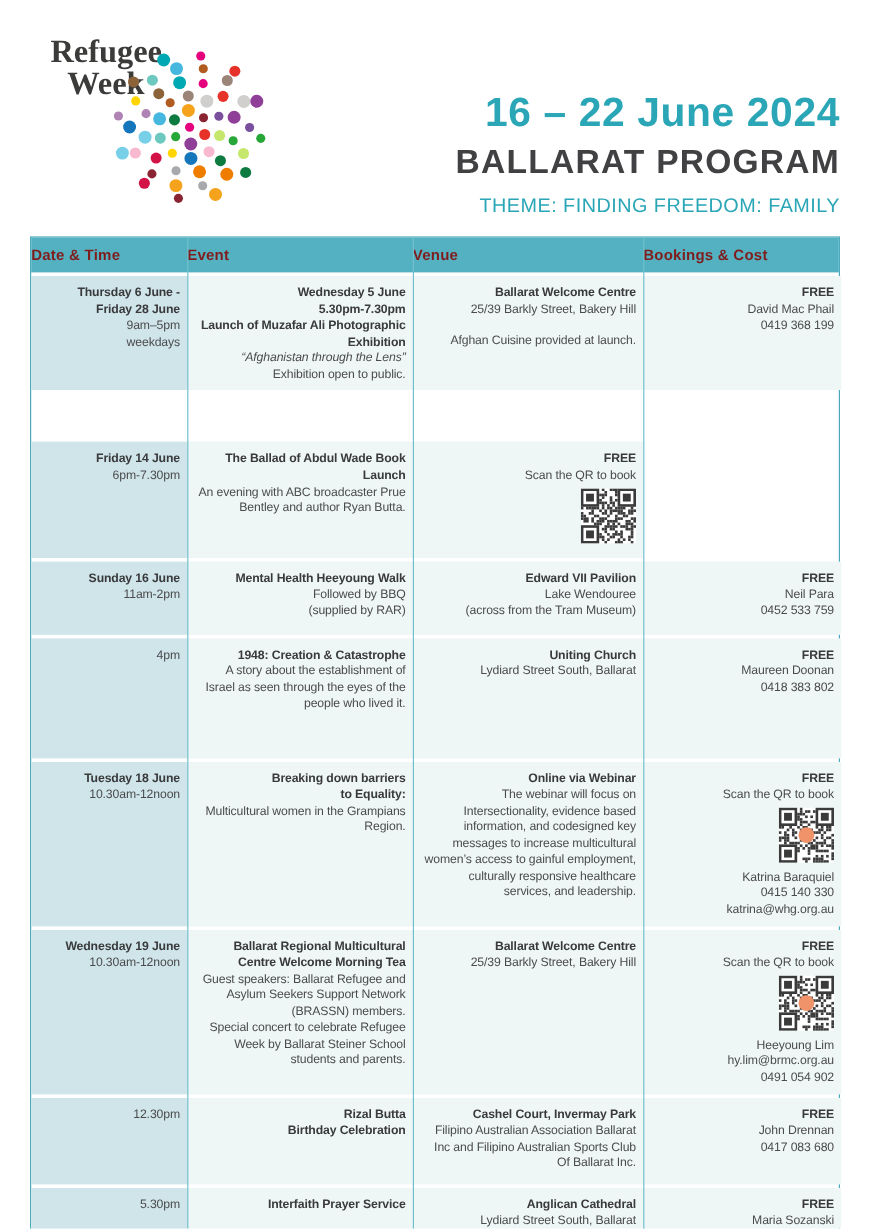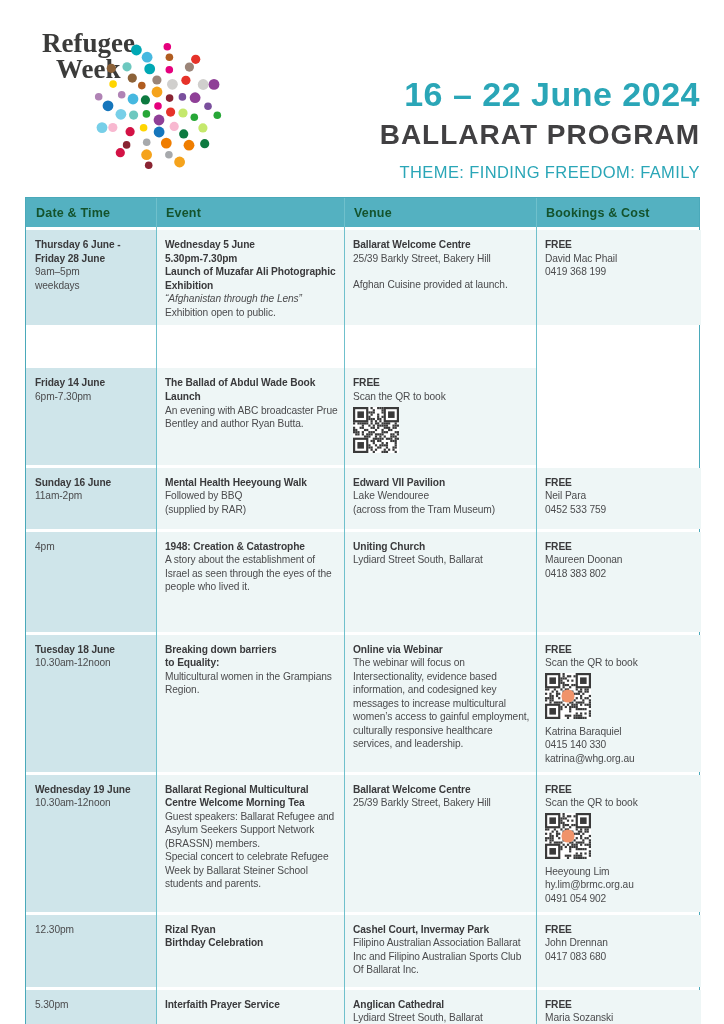--- a/index.html
+++ b/index.html
@@ -16,22 +16,22 @@
   
   .hdr { position:absolute; right:24px; top:76px; text-align:right; }
   .hdr .range { color:#2aa6b7; font-size:34px; font-weight:bold; letter-spacing:0.5px; line-height:1.1; }
   .hdr .prog  { color:#414042; font-size:28px; font-weight:bold; letter-spacing:1px; margin-top:6px; }
   .hdr .theme { color:#2aa6b7; font-size:16.5px; margin-top:12px; letter-spacing:0.4px; }
 
   
   .tbl { position:absolute; left:25px; top:197px; width:675px; border:1px solid #4aa9ba; background:#fff; }
   .grid-row { display:grid; grid-template-columns:130px 188px 192px 165px; }
   .t-head { background:#54b1c1; height:29px; align-items:center; }
-  .t-head .hc { color:#14532d; font-weight:bold; font-size:12.5px; letter-spacing:0.2px; padding-left:10px; }
-  .t-row { margin-top:3px; }
+  .t-head .hc { color:#7f1d1d; font-weight:bold; font-size:12.5px; letter-spacing:0.2px; }
+  .t-row { margin-top:3px;text-align:right; }
   .cell { background:#eef6f6; padding:8px 6px 6px 9px; font-size:10.2px; letter-spacing:-0.1px;
           line-height:1.33; color:#4b4b4d; }
   .cell.date-cell { background:#cfe5ea; }
   .line { margin:0; }
   .line.b { font-weight:bold; color:#3a3a3c; }
   .line.i { font-style:italic; }
   .spacer { height:13px; }
   .qr { margin:3px 0 6px 0; line-height:0; }
 
   
@@ -705,21 +705,21 @@
             <p class="line">Heeyoung Lim</p>
             <p class="line">hy.lim@brmc.org.au</p>
             <p class="line">0491 054 902</p>
           </div>
         </div>
         <div class="grid-row t-row">
           <div class="cell date-cell">
             <p class="line">12.30pm</p>
           </div>
           <div class="cell event-cell">
-            <p class="line b">Rizal Ryan</p>
+            <p class="line b">Rizal Butta</p>
             <p class="line b">Birthday Celebration</p>
           </div>
           <div class="cell venue-cell">
             <p class="line b">Cashel Court, Invermay Park</p>
             <p class="line">Filipino Australian Association Ballarat Inc and Filipino Australian Sports Club Of Ballarat Inc.</p>
           </div>
           <div class="cell booking-cell">
             <p class="line b">FREE</p>
             <p class="line">John Drennan</p>
             <p class="line">0417 083 680</p>

